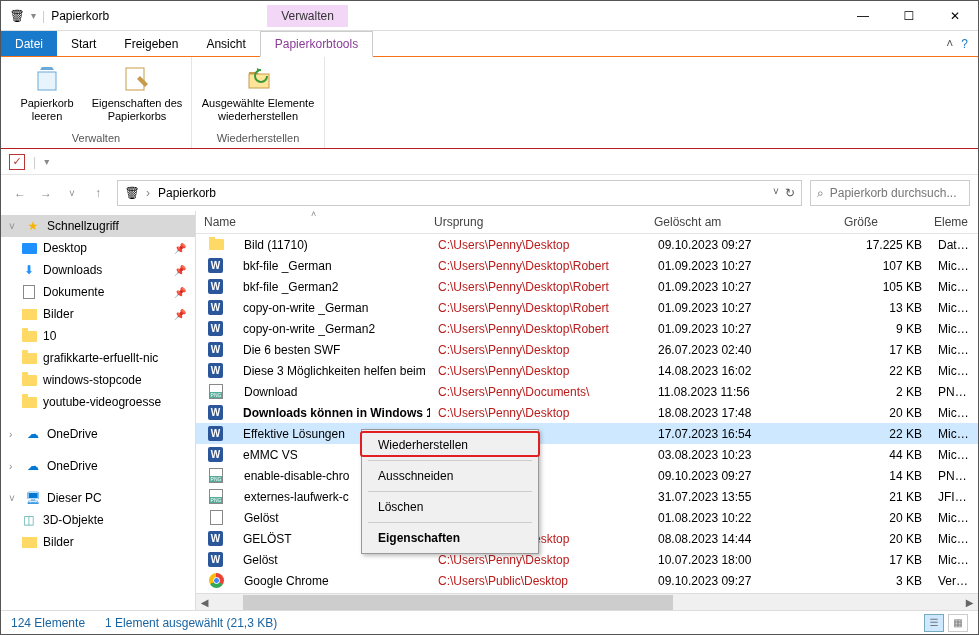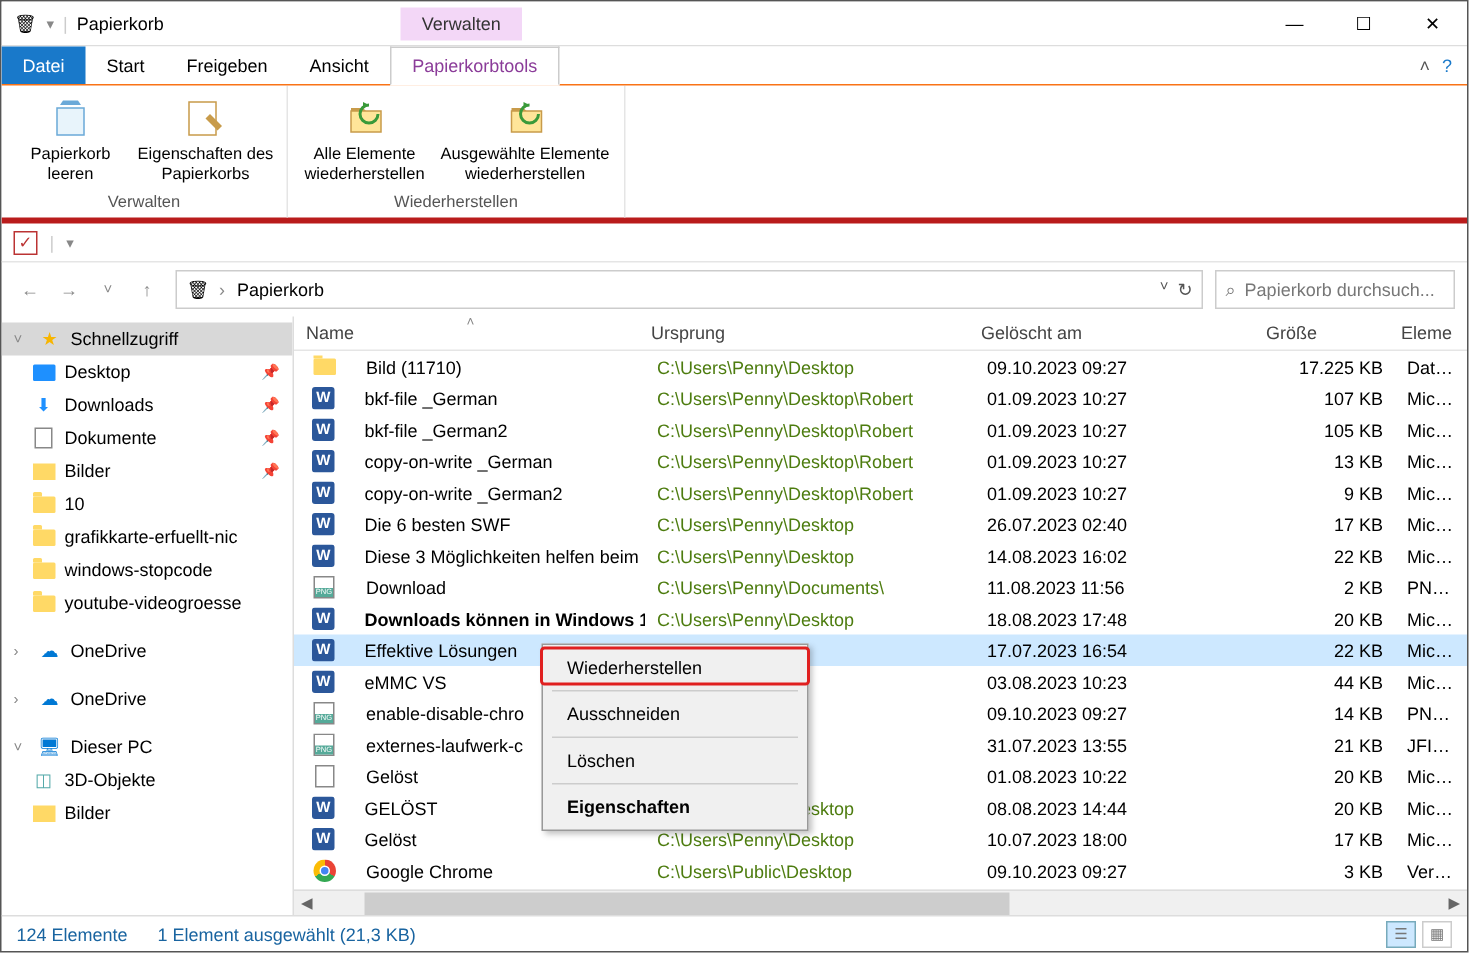--- a/index.html
+++ b/index.html
@@ -15,21 +15,21 @@
 
 
 .tabs { height: 26px; display: flex; align-items: stretch; background: #fff; border-bottom: 1px solid #f97316; position: relative; }
 .tab { padding: 4px 14px; display: flex; align-items: center; cursor: pointer; }
 .tab.file { background: #1979ca; color: #fff; }
 .tab.active { background: #fff; border: 1px solid #ccc; border-bottom: 1px solid #fff; margin-bottom: -1px; }
 .tab.contextual { color: #8b3c99; }
 .tabs .rightcap { margin-left: auto; padding: 4px 10px; display: flex; gap: 8px; align-items: center; color: #555; }
 
 
-.ribbon { height: 92px; display: flex; border-bottom: 4px solid #b91c1c; background: #fff; }
+.ribbon { height: 92px; display: flex; border-bottom: 1px solid #b91c1c; background: #fff; }
 .ribbon-group { display: flex; flex-direction: column; align-items: center; border-right: 1px solid #e5e5e5; padding: 2px 6px; }
 .ribbon-group .items { display: flex; gap: 2px; flex: 1; align-items: flex-start; }
 .ribbon-btn { display: flex; flex-direction: column; align-items: center; width: 80px; padding: 4px 2px; text-align: center; gap: 2px; }
 .ribbon-btn .ico { width: 32px; height: 32px; display: flex; align-items: center; justify-content: center; }
 .ribbon-btn .lbl { font-size: 11px; line-height: 1.2; }
 .ribbon-group .caption { font-size: 11px; color: #555; padding: 2px 0; }
 
 
 .quickbar { height: 26px; display: flex; align-items: center; padding: 0 8px; gap: 8px; border-bottom: 1px solid #e5e5e5; }
 .quickbar .chk { width: 16px; height: 16px; border: 1px solid #b33; display: flex; align-items: center; justify-content: center; color: #b33; font-size: 11px; }
@@ -78,21 +78,21 @@
 .col.size { width: 90px; text-align: left; }
 .col.type { flex: 1; min-width: 40px; }
 .sort-caret { font-size: 9px; color: #888; position: absolute; left: 115px; top: -2px; }
 
 .rows { flex: 1; overflow-y: scroll; overflow-x: hidden; position: relative; }
 .row { display: flex; align-items: center; height: 21px; padding-left: 4px; white-space: nowrap; }
 .row.selected { background: #cde8ff; }
 .cell { overflow: hidden; text-overflow: ellipsis; padding: 0 8px; }
 .cell.name { width: 230px; display: flex; align-items: center; gap: 20px; }
 .cell.name.bold { font-weight: 600; }
-.cell.origin { width: 220px; color: #4d7c0f; }
+.cell.origin { width: 220px; color: #b91c1c; }
 .cell.deleted { width: 190px; }
 .cell.size { width: 90px; text-align: right; }
 .cell.type { flex: 1; min-width: 40px; }
 
 .fico { width: 16px; height: 16px; display: inline-flex; align-items: center; justify-content: center; flex-shrink: 0; font-size: 10px; }
 .fico-folder { background: #ffd966; width: 15px; height: 11px; border-radius: 1px; position: relative; }
 .fico-folder::before { content:""; position:absolute; top:-3px; left:0; width:6px; height:3px; background:#ffd966; border-radius:1px 1px 0 0; }
 .fico-word { background: #2b579a; color: #fff; width: 15px; height: 15px; border-radius: 2px; font-weight: bold; }
 .fico-png { background: #fff; border: 1px solid #888; width: 14px; height: 15px; position: relative; }
 .fico-png::after { content:"PNG"; font-size: 5px; position: absolute; bottom: 0; left: 0; right: 0; text-align: center; background: #5a9; color: #fff; }
@@ -175,31 +175,20 @@
               <path d="M18 12 l8 8 l-3 3 l-8 -8 z" fill="#c89b4a"></path>
             </svg>
           </span>
         <span class="lbl">Eigenschaften des Papierkorbs</span>
       </div>
     </div>
     <div class="caption">Verwalten</div>
   </div>
   <div class="ribbon-group">
     <div class="items">
-      <div class="ribbon-btn" style="width:90px">
-        <span class="ico">
-            <svg width="30" height="30">
-              <rect x="6" y="10" width="20" height="14" fill="#ffe599" stroke="#c89b4a"></rect>
-              <path d="M6 8 h8 l2 2 h-10 z" fill="#c89b4a"></path>
-              <path d="M18 6 a6 6 0 1 0 6 6" fill="none" stroke="#3a9a3a" stroke-width="2"></path>
-              <path d="M14 4 l4 2 l-4 2 z" fill="#3a9a3a"></path>
-            </svg>
-          </span>
-        <span class="lbl">Alle Elemente wiederherstellen</span>
-      </div>
       <div class="ribbon-btn" style="width:120px">
         <span class="ico">
             <svg width="30" height="30">
               <rect x="6" y="10" width="20" height="14" fill="#ffe599" stroke="#c89b4a"></rect>
               <path d="M6 8 h8 l2 2 h-10 z" fill="#c89b4a"></path>
               <path d="M18 6 a6 6 0 1 0 6 6" fill="none" stroke="#3a9a3a" stroke-width="2"></path>
               <path d="M14 4 l4 2 l-4 2 z" fill="#3a9a3a"></path>
             </svg>
           </span>
         <span class="lbl">Ausgewählte Elemente wiederherstellen</span>

